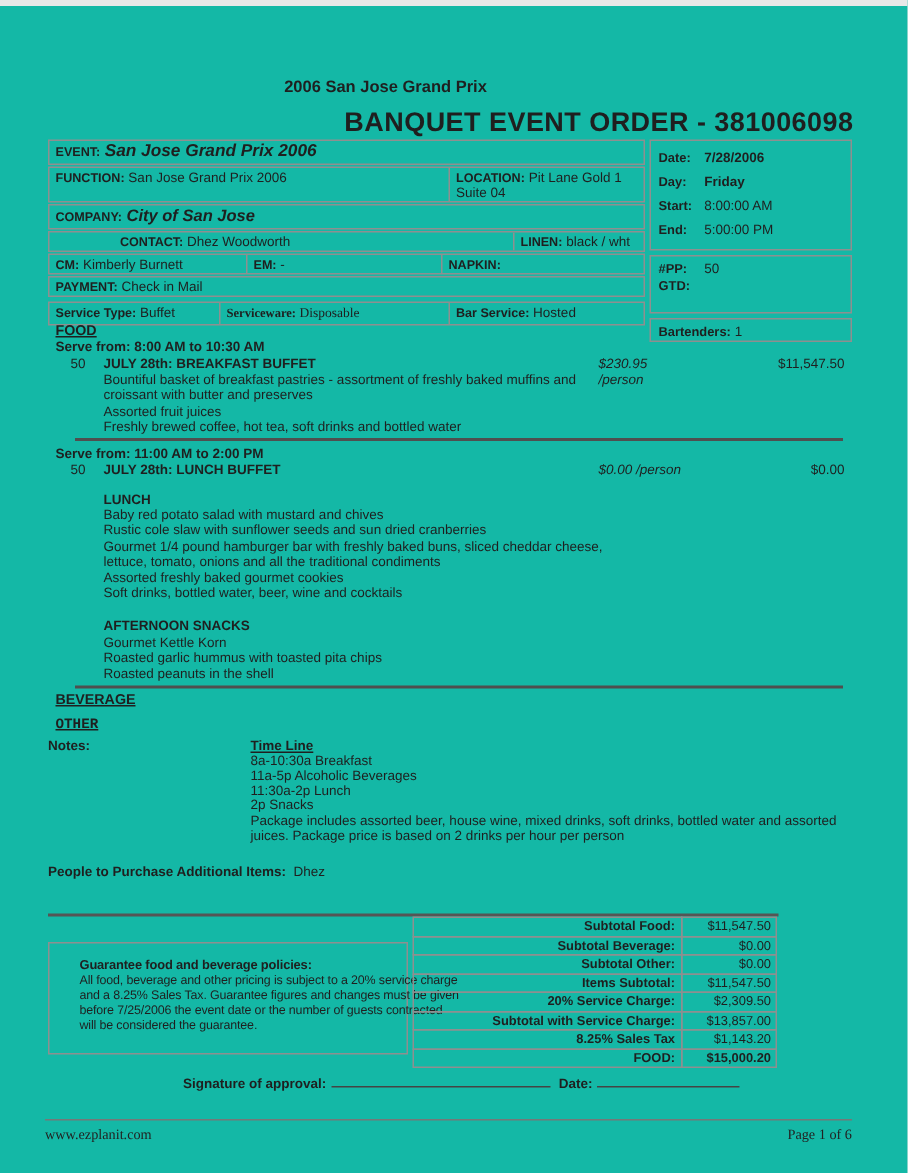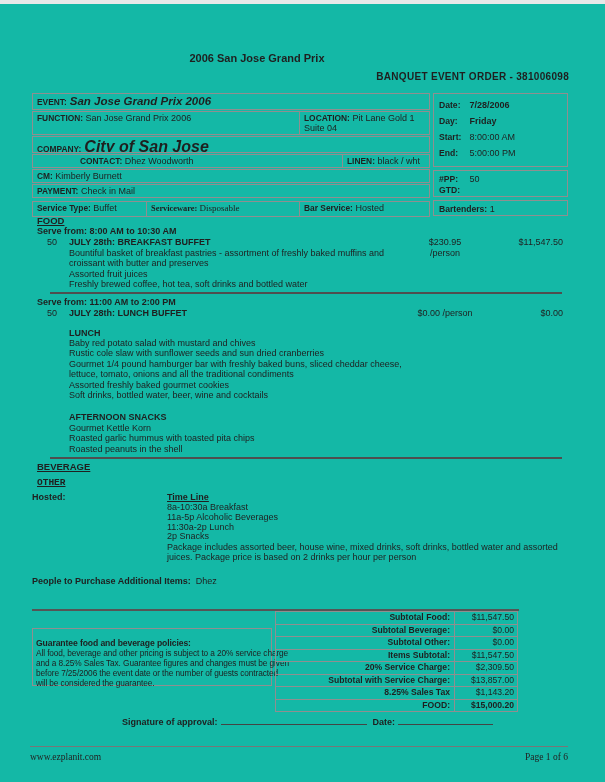--- a/index.html
+++ b/index.html
@@ -9,82 +9,82 @@
     background:#14b8a6; color:#1f1f1f;
     font-family:"Liberation Sans", sans-serif; font-size:9px;
     overflow:hidden;
   }
   .b { font-weight:bold; }
   .lbl { font-weight:bold; font-size:8.4px; }
 
   
   .doc-title { position:absolute; top:48px; left:32px; width:450px; text-align:center;
                font-size:11px; font-weight:bold; }
-  .beo-title { position:absolute; top:67px; right:36px; font-size:10px; font-weight:bold;
+  .beo-title { position:absolute; top:67px; right:36px; font-size:18px; font-weight:bold;
                letter-spacing:0.3px; }
 
   
   .sec-info { position:absolute; top:89px; left:32px; width:536px; display:flex; }
   .info-left { width:398px; }
   .irow { border:1px solid #8f8f8f; margin-top:1px; display:flex; overflow:hidden; }
   .irow:first-child { margin-top:0; }
   .icell { padding:1px 4px; }
   .icell + .icell { border-left:1px solid #8f8f8f; }
   .r-event   { height:17px; }
   .r-funcloc { height:24px; }
   .r-company { height:17px; }
   .r-contact { height:14px;padding-left:43px; }
-  .r-cm      { height:14px;flex-direction:column; }
+  .r-cm      { height:14px; }
   .r-payment { height:14px; }
   .r-service { height:16px; margin-top:3px; }
   .event-val   { font-size:11.5px; font-weight:bold; font-style:italic; margin-left:3px; }
-  .company-val { font-size:16px;  font-weight:bold; font-style:italic; margin-left:3px; }
+  .company-val { font-size:11px;  font-weight:bold; font-style:italic; margin-left:3px; }
   .w266 { width:266px; } .w131 { width:131px; } .w130 { width:130px; }
   .w113 { width:113px; } .w153 { width:153px;font-family:Liberation Serif, serif; }
   .flex1 { flex:1; }
   .info-right { width:135px; margin-left:3px; }
   .rbox { border:1px solid #8f8f8f; padding:3px 5px; }
   .rbox1 { height:74px; }
   .rbox1 .rline { line-height:16px; }
-  .rbox2 { height:27px; margin-top:3px; line-height:11px; }
+  .rbox2 { height:39px; margin-top:3px; line-height:11px; }
   .rbox3 { height:16px; margin-top:3px; }
   .rlab { display:inline-block; min-width:28px; font-weight:bold; font-size:8.6px; }
 
   
   .sec-food { position:absolute; top:211px; left:0; width:605px; }
   .sec-h { font-weight:bold; text-decoration:underline; font-size:9.5px;
            line-height:11px; margin-left:37px; }
   .serve { font-weight:bold; line-height:11px; margin-left:37px; }
   .fitem { display:flex; margin-left:47px; }
   .fitem .qty   { width:22px; line-height:11px; }
   .fitem .main  { width:330px; }
   .fitem .iname { font-weight:bold; line-height:11px; white-space:nowrap; }
   .dline { line-height:10.4px; white-space:nowrap; }
   .dhead { font-weight:bold; line-height:10.4px; }
   .dblock-lunch  { margin-top:9px; }
   .dblock-snacks { margin-top:12px; }
-  .fitem .price { width:92px; text-align:center; line-height:11px; white-space:nowrap; }
+  .fitem .price { width:92px; text-align:left; line-height:11px; white-space:nowrap;font-style:italic; }
   .fitem .total { width:72px; text-align:right; line-height:11px; }
   .rule { border-top:2px solid #4f4f4f; margin:2.5px 0 2.5px 50px; width:512px; height:0; }
   .bev-h { margin-top:2px; }
   .oth-h { margin-top:5px;font-family:Liberation Mono, monospace; }
   .notes { display:flex; margin-top:4px; margin-left:32px; }
   .notes-label { width:135px; font-weight:bold; }
   .nline { line-height:9.8px; }
   .nhead { font-weight:bold; text-decoration:underline; line-height:11px; }
   .misc-head { margin-top:7px; }
   .mline { line-height:10.2px; white-space:nowrap; }
   .people { margin-top:13px; margin-left:32px; line-height:11px; }
   .people .val { margin-left:5px; }
 
   
   .sec-bottom { position:absolute; top:605px; left:32px; width:487px;
                 border-top:2px solid #555; display:flex; align-items:flex-start; }
   .guarantee { width:240px; margin-top:17px; border:1px solid #8f8f8f;
-               padding:9px 5px 5px 3px; height:58px; font-size:8.3px; letter-spacing:-0.1px; }
+               padding:9px 5px 5px 20px; height:75px; font-size:8.3px; letter-spacing:-0.1px; }
   .g-head { font-weight:bold; font-size:8.6px; line-height:10px; }
   .g-line { line-height:10px; white-space:nowrap; }
   .totals { margin-left:3px; width:243px; }
   .trow { display:flex; margin-top:-1px; }
   .trow:first-child { margin-top:0; }
   .tl { flex:1; border:1px solid #8f8f8f; text-align:right; font-weight:bold;
         font-size:8.6px; padding:1px 4px 1px 2px; line-height:9.5px; }
   .tv { width:64px; border:1px solid #8f8f8f; margin-left:-1px; text-align:right;
         font-size:8.6px; padding:1px 3px 1px 2px; line-height:9.5px; }
   .trow-total .tv, .trow-total .tl { font-weight:bold; }
@@ -203,21 +203,21 @@
         <div>$0.00 /person</div>
       </div>
       <div class="total">$0.00</div>
     </div>
 
     <div class="rule"></div>
     <div class="sec-h bev-h">BEVERAGE</div>
     <div class="sec-h oth-h">OTHER</div>
 
     <div class="notes">
-      <div class="notes-label">Hosted:</div>
+      <div class="notes-label">Notes:</div>
       <div class="notes-body">
         <div class="nhead">Time Line</div>
         <div class="nline">8a-10:30a Breakfast</div>
         <div class="nline">11a-5p Alcoholic Beverages</div>
         <div class="nline">11:30a-2p Lunch</div>
         <div class="nline">2p Snacks</div>
         <div class="mline">Package includes assorted beer, house wine, mixed drinks, soft drinks, bottled water and assorted</div>
         <div class="mline">juices. Package price is based on 2 drinks per hour per person</div>
       </div>
     </div>

